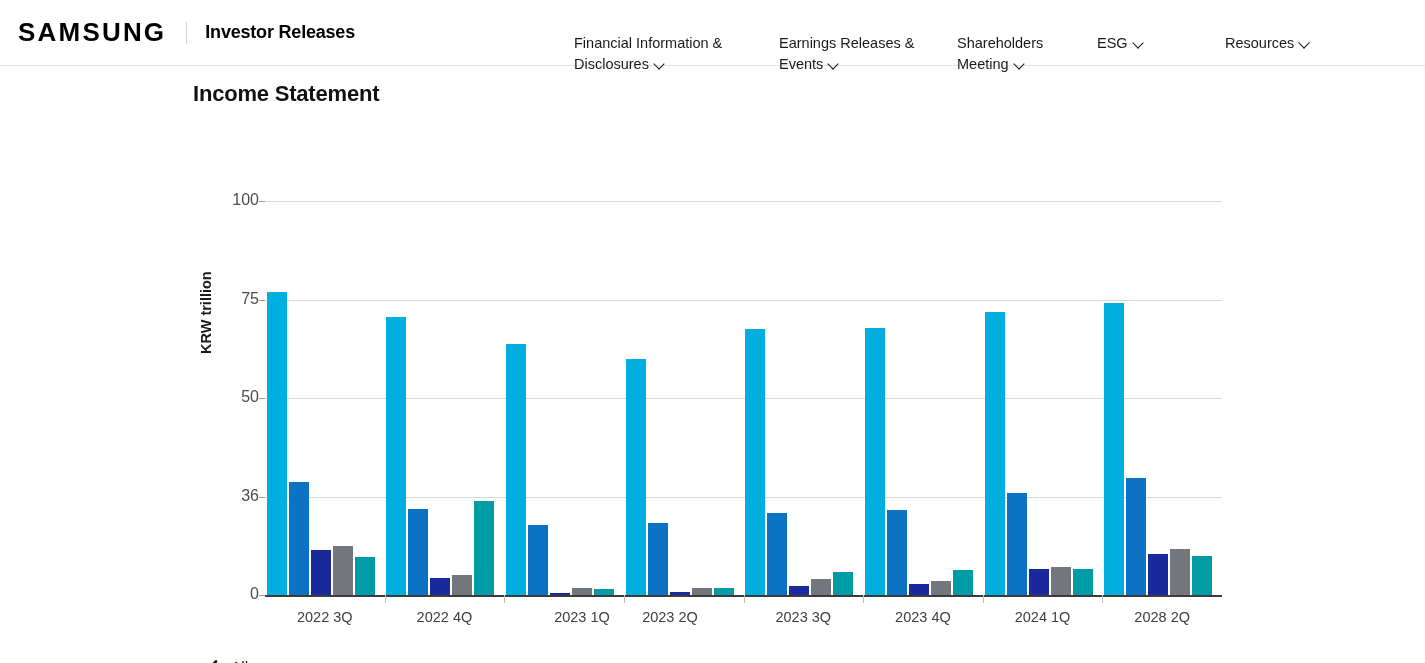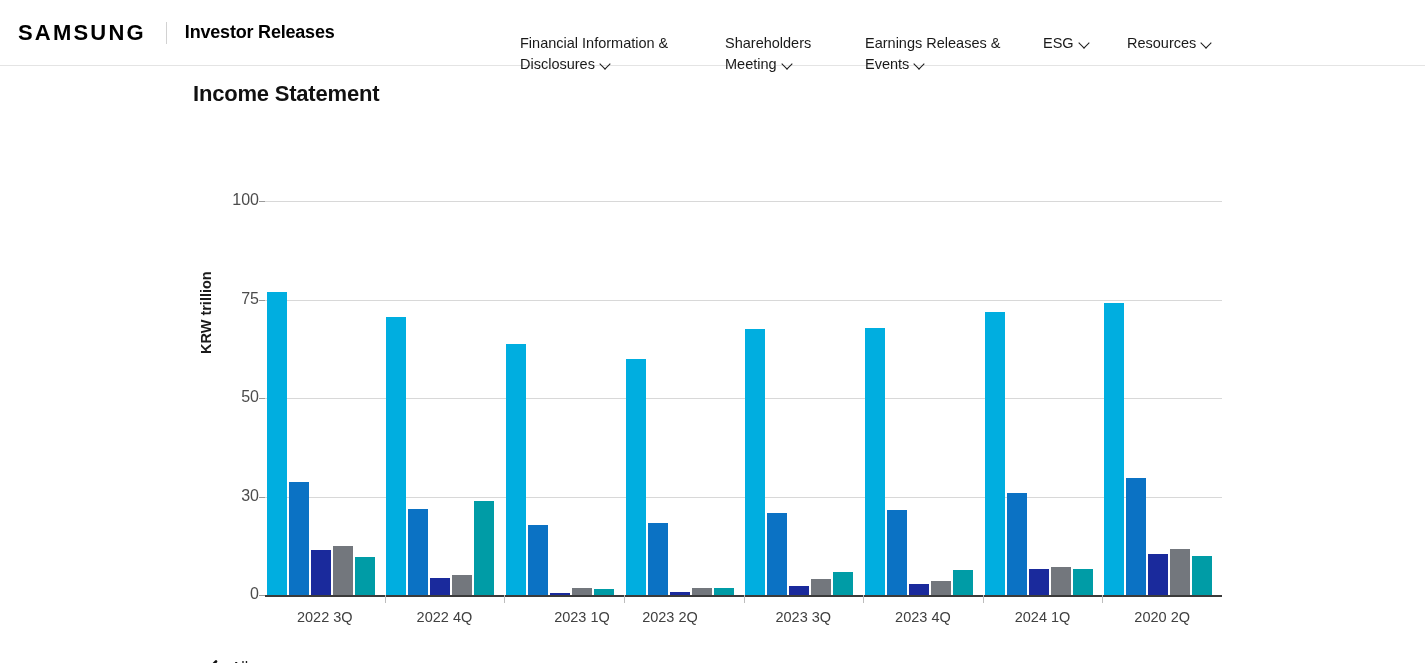--- a/index.html
+++ b/index.html
@@ -25,41 +25,41 @@
     display: flex;
     align-items: center;
   }
   .brand {
     display: flex;
     align-items: center;
     margin-left: 18px;
   }
   .brand-logo {
     font-family: "Liberation Sans", sans-serif;
-    font-size: 22px;
+    font-size: 26px;
     font-weight: 700;
     letter-spacing: 2.2px;
     color: #000;
   }
   .brand-divider {
     width: 1px;
     height: 22px;
     background: #d2d2d2;
     margin: 0 18px 0 20px;
   }
   .brand-sub {
     font-size: 18px;
     font-weight: 600;
     color: #000;
     letter-spacing: -0.2px;
   }
 
   .nav {
     position: absolute;
-    left: 520px;
+    left: 574px;
     top: 12px;
     display: flex;
     align-items: flex-start;
     justify-content: center;
   }
   .nav-item {
     font-size: 14.5px;
     line-height: 21px;
     color: #1a1a1a;
     cursor: pointer;
@@ -82,21 +82,21 @@
     width: 7px; height: 7px;
     border-right: 1.6px solid #1a1a1a;
     border-bottom: 1.6px solid #1a1a1a;
     transform: rotate(45deg);
   }
   .nav-w1 { width: 205px; }
   .nav-w2 { width: 178px; }
   .nav-w3 { width: 140px; }
   .nav-w4 { width: 152px; }
   .nav-w5 { width: 84px; }
-  .nav-w6 { width: 120px; }
+  .nav-w6 { width: 120px; margin-left: 44px; }
 
   
   .chart-area {
     position: relative;
     width: 1425px;
     height: 597px;
     padding-left: 47px;
   }
   .chart-title {
     position: absolute;
@@ -223,48 +223,48 @@
     <span class="brand-logo">SAMSUNG</span>
     <span class="brand-divider"></span>
     <span class="brand-sub">Investor Releases</span>
   </div>
 
   <nav class="nav">
     <div class="nav-item nav-w1">
       <span class="nav-label">Financial Information &amp;
 Disclosures</span><span class="chev"></span>
     </div>
+    <div class="nav-item nav-w2">
+      <span class="nav-label">Earnings Releases &amp;
+Events</span><span class="chev"></span>
+    </div>
     <div class="nav-item nav-w3">
       <span class="nav-label">Shareholders
 Meeting</span><span class="chev"></span>
-    </div>
-    <div class="nav-item nav-w2">
-      <span class="nav-label">Earnings Releases &amp;
-Events</span><span class="chev"></span>
     </div>
     <div class="nav-item nav-w5">
       <span class="nav-label">ESG</span><span class="chev"></span>
     </div>
     <div class="nav-item nav-w6">
       <span class="nav-label">Resources</span><span class="chev"></span>
     </div>
   </nav>
 </div>
 
 <div class="chart-area">
 
   <div class="chart-title">Income Statement</div>
 
   <div class="ylabel">KRW trillion</div>
 
   <div id="yaxis-container">
       <div class="ytick-dash" style="top: 529px;"></div>
       <div class="ytick" style="top: 519px;">0</div>
       <div class="ytick-dash" style="top: 430.5px;"></div>
-      <div class="ytick" style="top: 420.5px;">30</div>
+      <div class="ytick" style="top: 420.5px;">36</div>
       <div class="ytick-dash" style="top: 332px;"></div>
       <div class="ytick" style="top: 322px;">50</div>
       <div class="ytick-dash" style="top: 233.5px;"></div>
       <div class="ytick" style="top: 223.5px;">75</div>
       <div class="ytick-dash" style="top: 135px;"></div>
       <div class="ytick" style="top: 125px;">100</div>
     </div>
 
   <div class="plot" id="plot">
       <div class="gridline" style="top: 295.5px;"></div>
@@ -339,21 +339,21 @@
       <div class="xlabel" style="left: 522px;">2023 1Q</div>
       <div class="group-sep" style="left: 623.875px;"></div>
       <div class="xlabel" style="left: 610px;">2023 2Q</div>
       <div class="group-sep" style="left: 743.5px;"></div>
       <div class="xlabel" style="left: 743.312px;">2023 3Q</div>
       <div class="group-sep" style="left: 863.125px;"></div>
       <div class="xlabel" style="left: 862.938px;">2023 4Q</div>
       <div class="group-sep" style="left: 982.75px;"></div>
       <div class="xlabel" style="left: 982.562px;">2024 1Q</div>
       <div class="group-sep" style="left: 1102.38px;"></div>
-      <div class="xlabel" style="left: 1102.19px;">2020 2Q</div>
+      <div class="xlabel" style="left: 1102.19px;">2028 2Q</div>
     </div>
 
   <div class="legend">
     <div class="legend-all">
       <span class="check">
         <svg width="20" height="16" viewBox="0 0 20 16">
             <path d="M2 8.5 L7 13.5 L18 2.5" stroke="#111111" stroke-width="2.6" fill="none" stroke-linecap="round" stroke-linejoin="round"></path>
           </svg>
       </span>
       <span class="legend-all-label">All</span>

